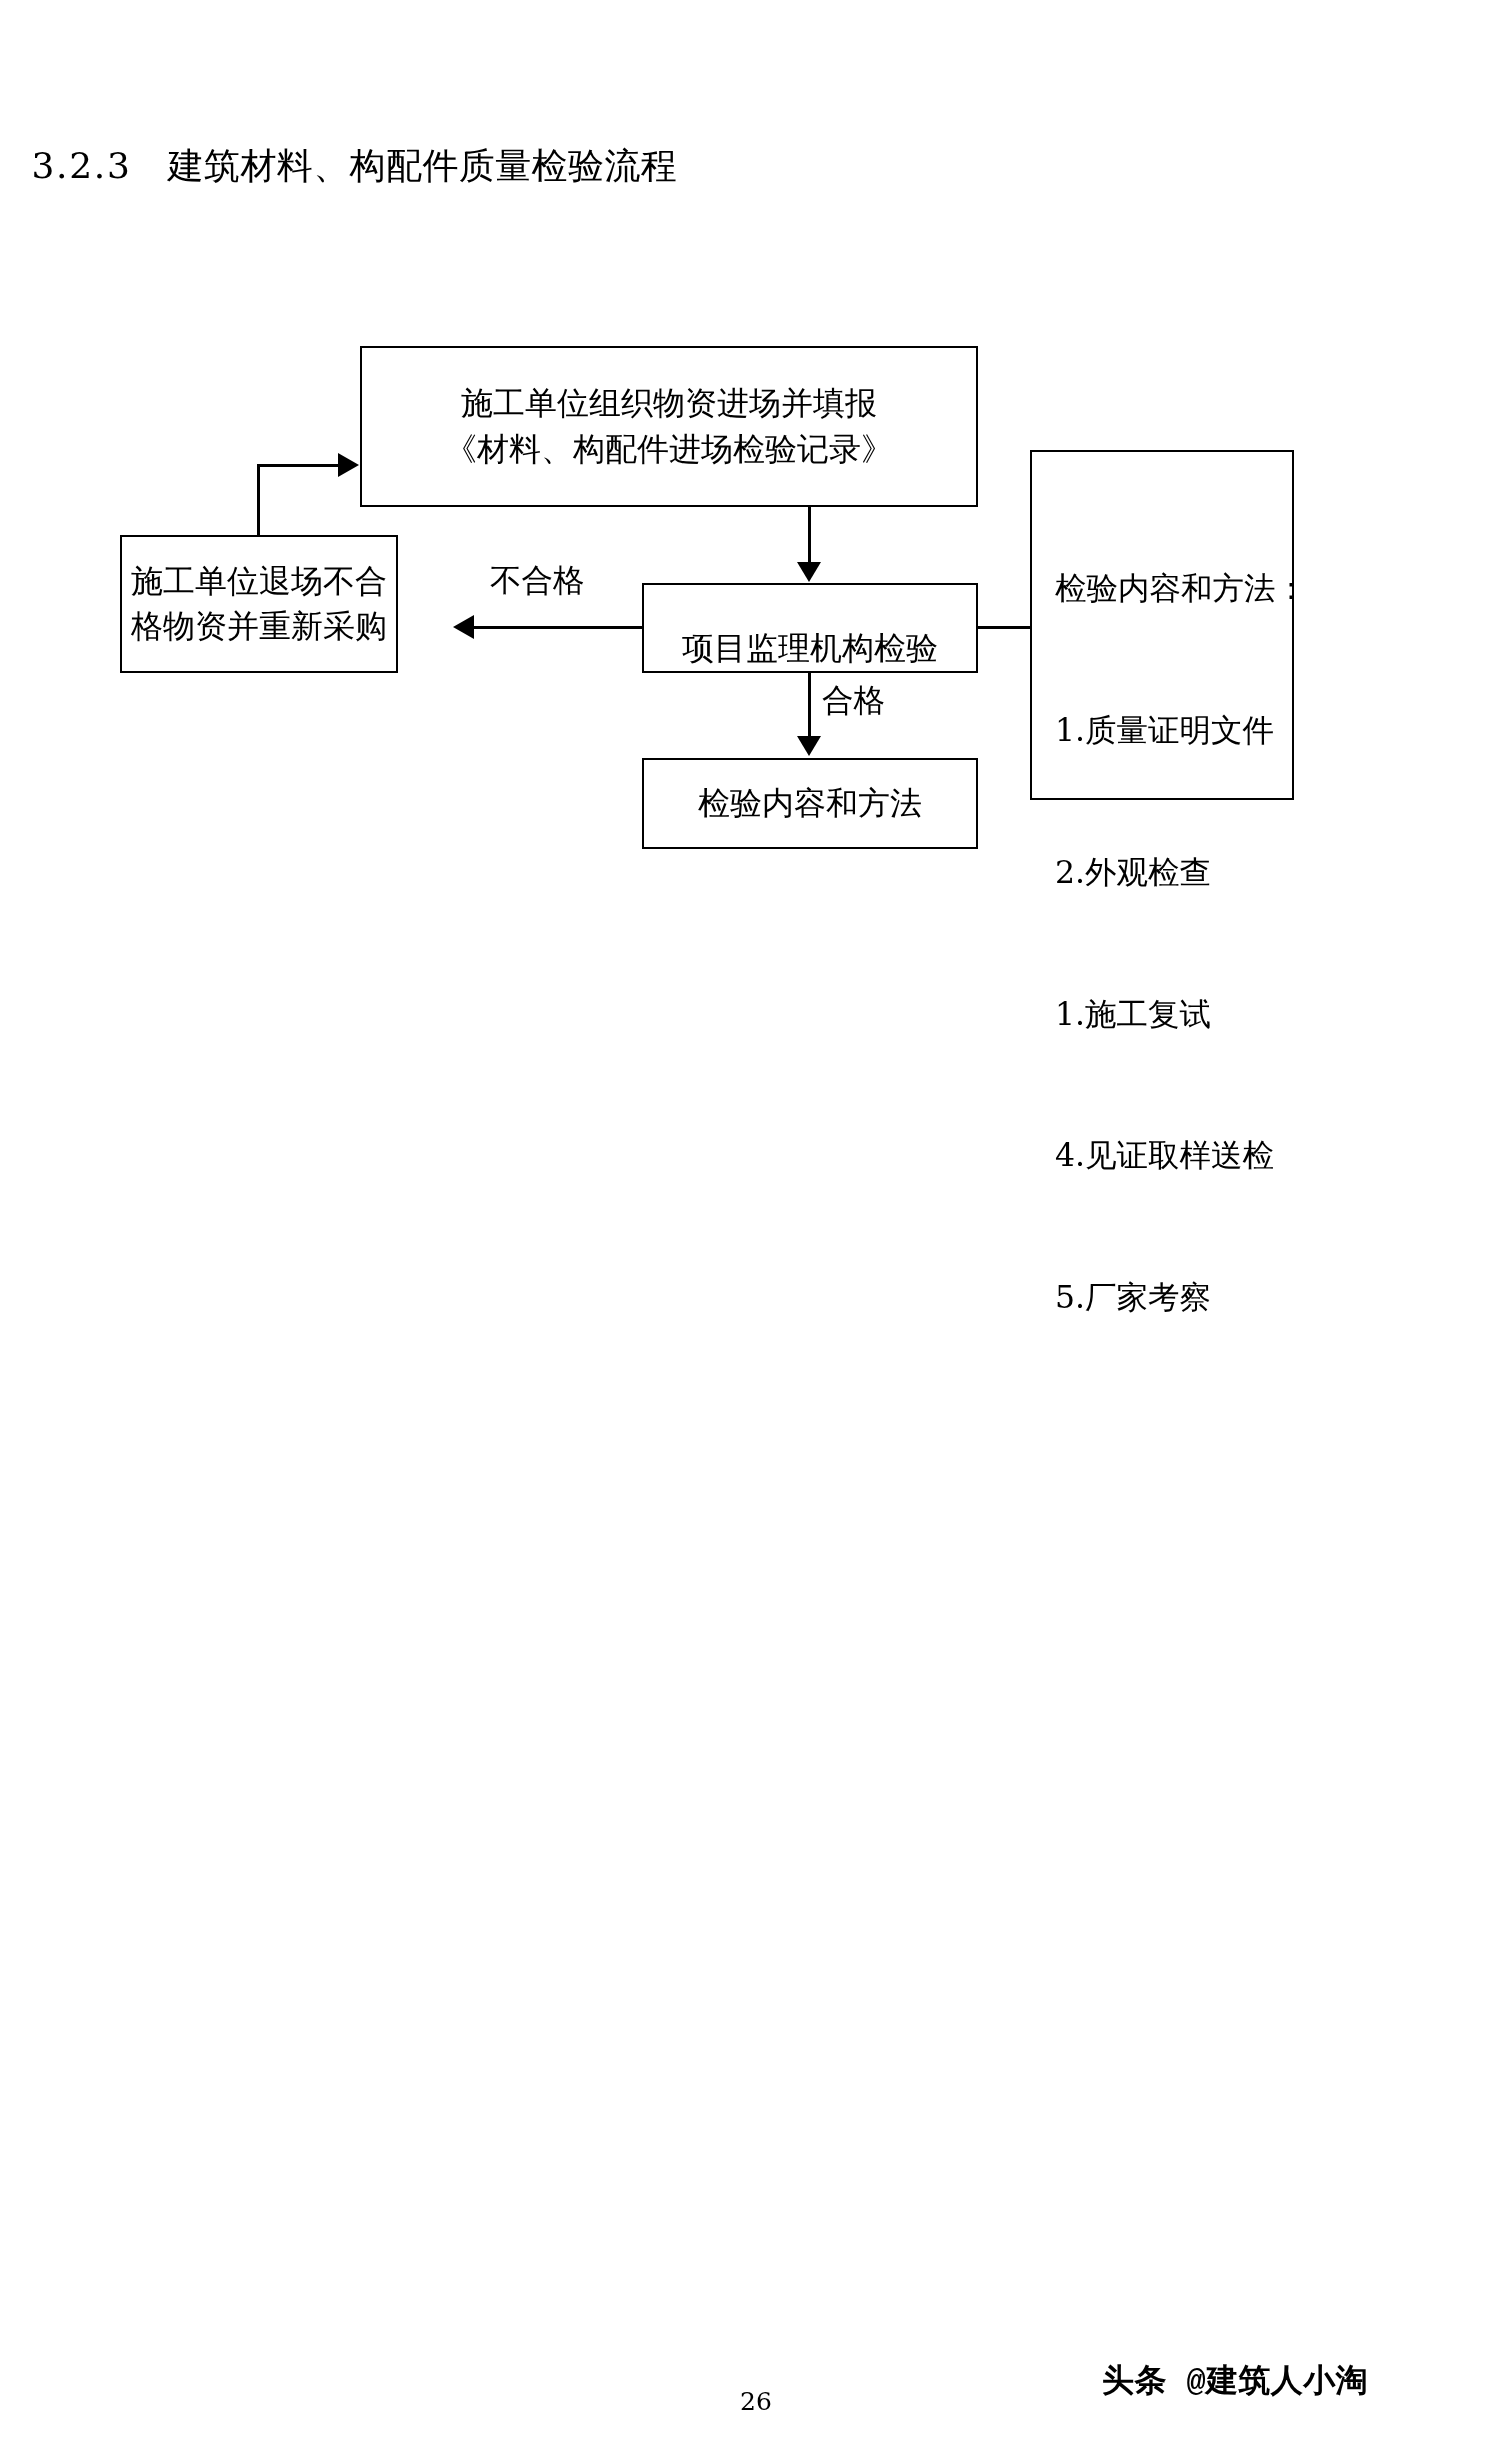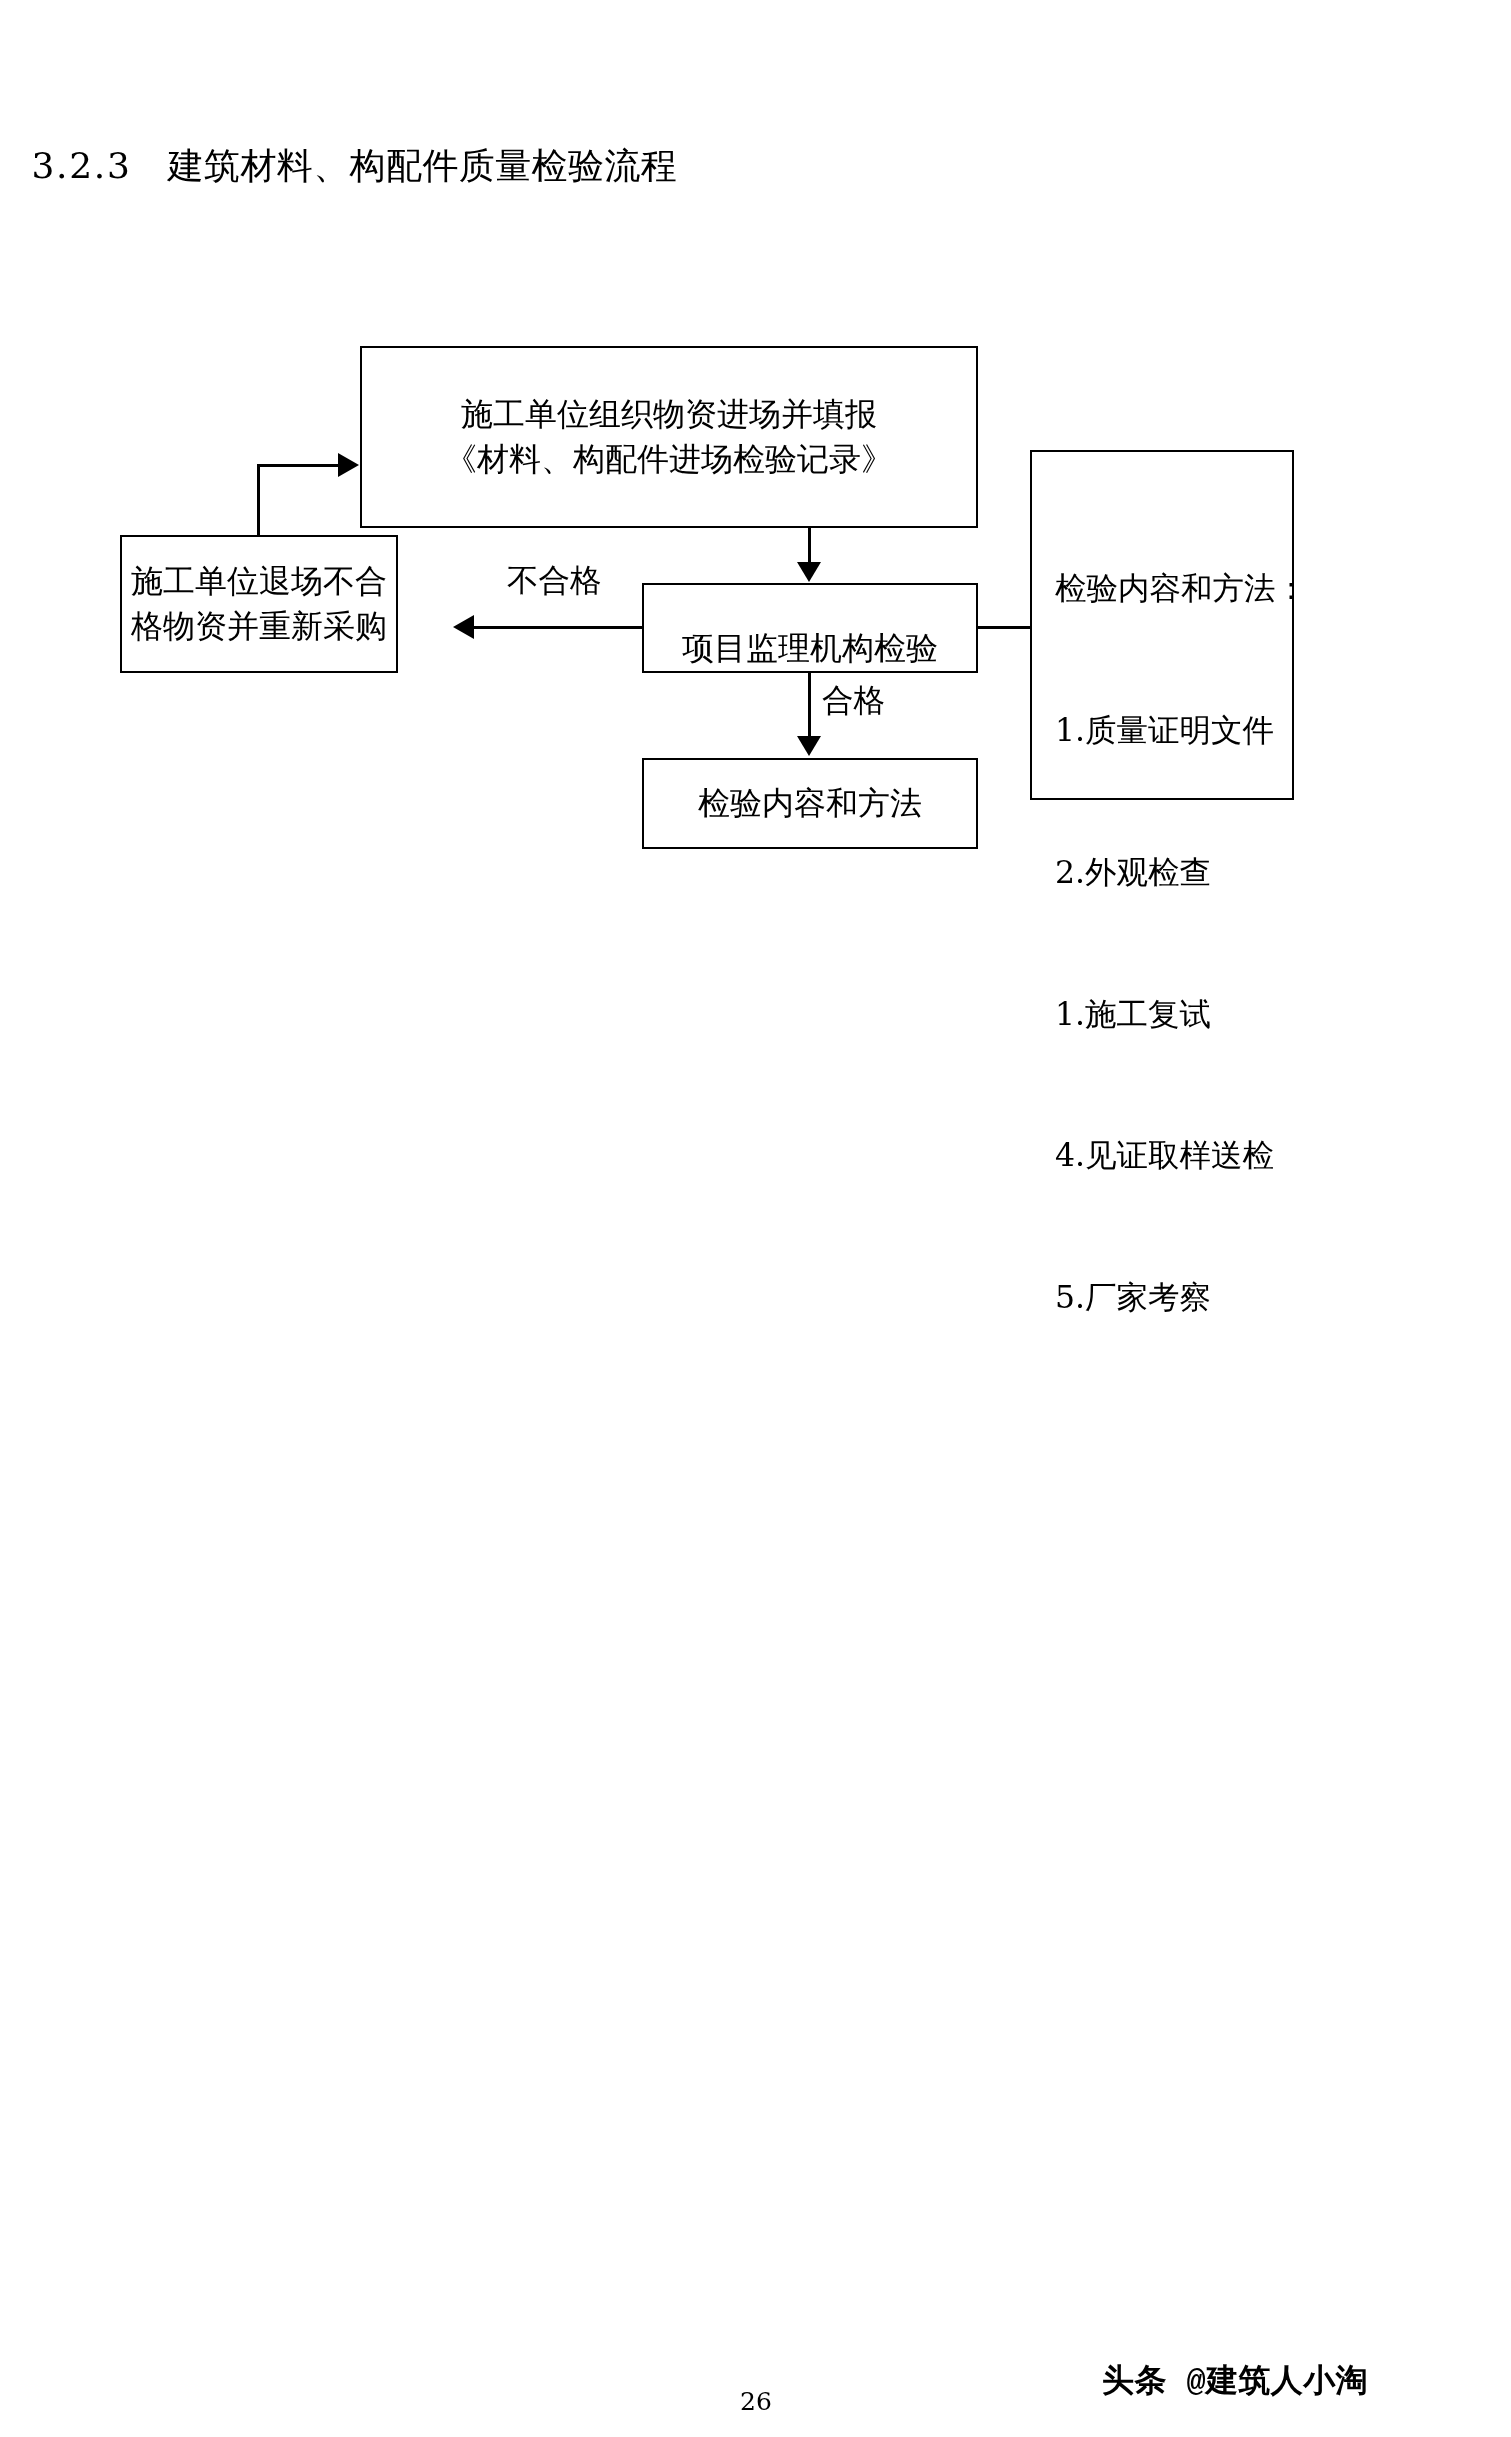--- a/index.html
+++ b/index.html
@@ -65,21 +65,21 @@
     line-height: 1.42;
     font-family: "DejaVu Serif", "Liberation Serif", serif;
     white-space: pre;
   }
 
   
   #box-intake {
     left: 360px;
     top: 346px;
     width: 618px;
-    height: 182px;
+    height: 161px;
   }
   
   #box-reject {
     left: 120px;
     top: 535px;
     width: 278px;
     height: 138px;
   }
   
   #box-inspect {
@@ -183,21 +183,21 @@
 
     <div class="ln ln-v" style="left:257px; top:464px; height:72px;"></div>
     <div class="ln ln-h" style="left:257px; top:464px; width:83px;"></div>
     <div class="arrow-right" style="left:338px; top:453px;"></div>
 
     <div class="ln ln-v" style="left:808px; top:496px; height:68px;"></div>
     <div class="arrow-down" style="left:797px; top:562px;"></div>
 
     <div class="ln ln-h" style="left:474px; top:626px; width:170px;"></div>
     <div class="arrow-left" style="left:453px; top:615px;"></div>
-    <div class="edge-label" style="left:490px; top:565px;margin-left:17px;">不合格</div>
+    <div class="edge-label" style="left:490px; top:565px;">不合格</div>
 
     <div class="ln ln-v" style="left:808px; top:673px; height:65px;"></div>
     <div class="arrow-down" style="left:797px; top:736px;"></div>
     <div class="edge-label" style="left:822px; top:685px;">合格</div>
 
     <div class="ln ln-h" style="left:976px; top:626px; width:56px;"></div>
 
     <div class="box" id="box-intake">
       <div>施工单位组织物资进场并填报</div>
       <div>《材料、构配件进场检验记录》</div>

